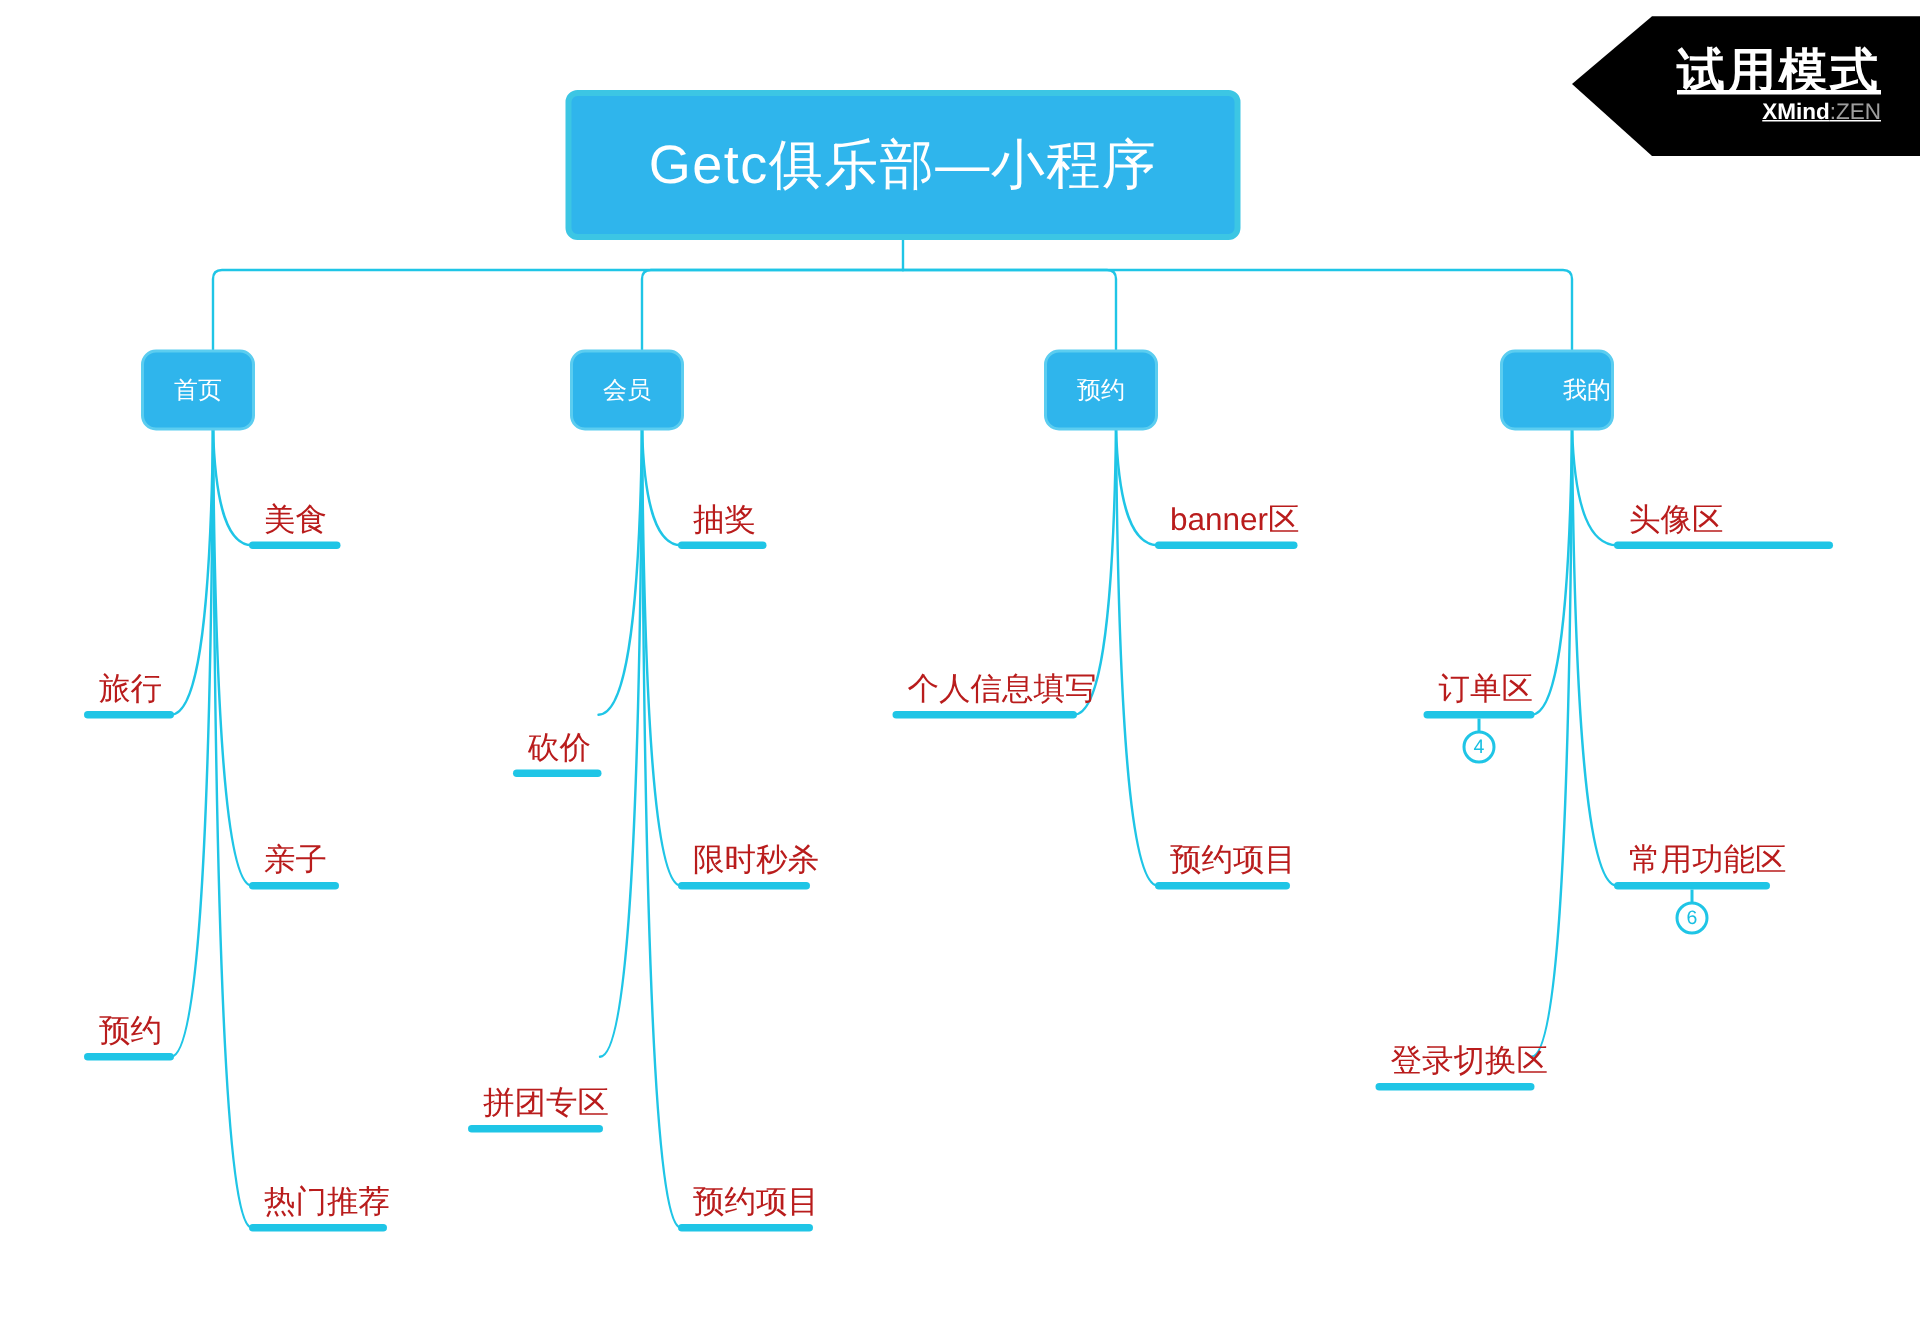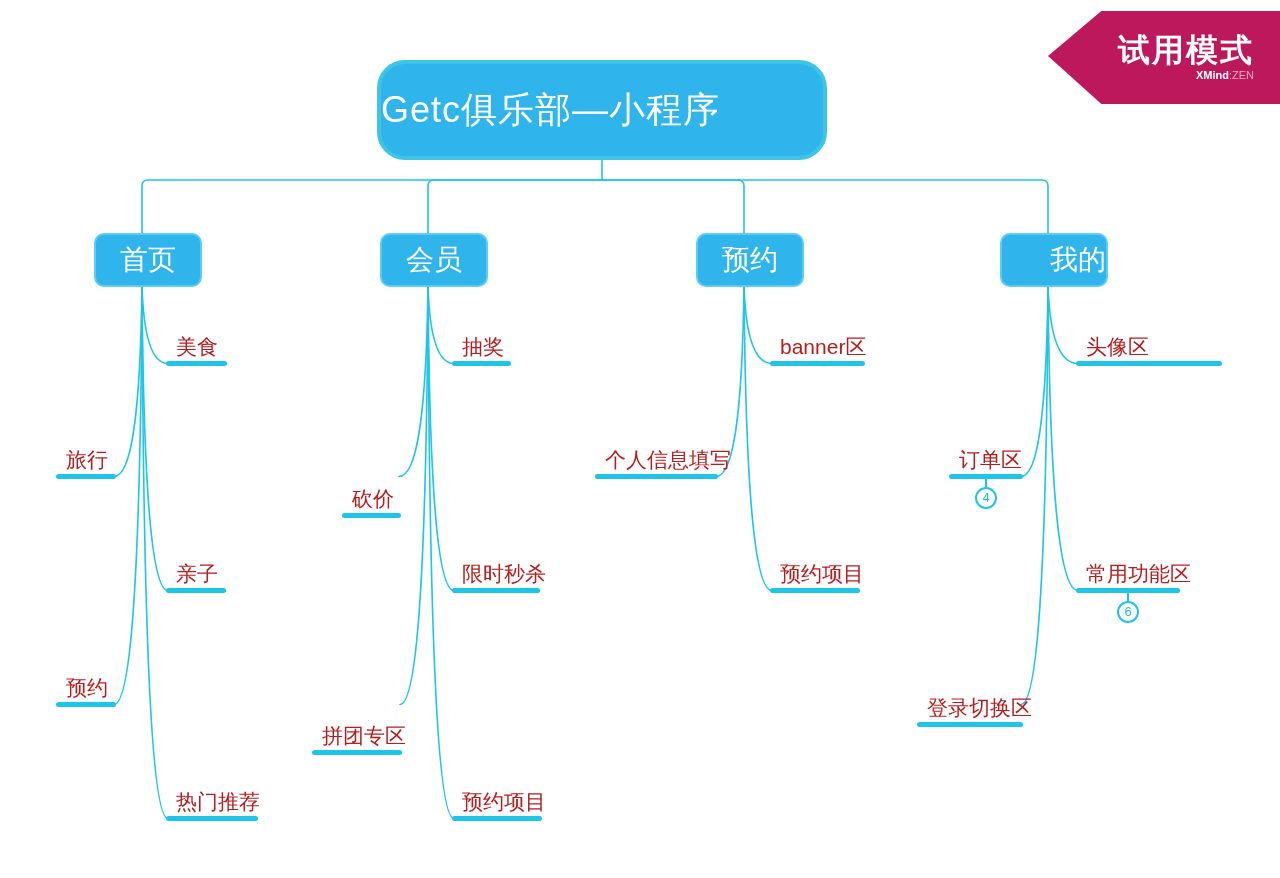--- a/index.html
+++ b/index.html
@@ -4,54 +4,54 @@
 <style>
   html,body{margin:0;padding:0;background:#fff;}
   .canvas{
     position:relative;width:1280px;height:878px;background:#ffffff;overflow:hidden;
     font-family:"Liberation Sans","DejaVu Sans",sans-serif;
   }
   svg.wires{position:absolute;left:0;top:0;pointer-events:none;}
   
   .root-node{
     position:absolute;left:377px;top:60px;width:450px;height:100px;
-    background:#2fb5ec;border:4px solid #3cc6e4;border-radius:28px;
-    box-sizing:border-box;display:flex;align-items:center;justify-content:flex-start;
+    background:#2fb5ec;border:4px solid #3cc6e4;border-radius:8px;
+    box-sizing:border-box;display:flex;align-items:center;justify-content:center;
     color:#fff;font-size:36px;letter-spacing:1px;
   }
   .branch-node{
-    position:absolute;width:108px;height:54px;top:233px;
+    position:absolute;width:76px;height:54px;top:233px;
     background:#2fb5ec;border:2px solid #5bcdf0;border-radius:10px;
     box-sizing:border-box;display:flex;align-items:center;justify-content:center;
-    color:#fff;font-size:28px;
+    color:#fff;font-size:16px;
   }
   
   .leaf{position:absolute;}
   .leaf .leaf-label{
     display:block;height:26px;line-height:24px;padding-left:10px;
     font-size:21px;color:#b91c1c;white-space:nowrap;
   }
   .leaf .leaf-line{height:5px;border-radius:3px;background:#1fc5e6;}
   
   .badge-tick{position:absolute;width:2px;height:9px;background:#1fc5e6;}
   .badge{
     position:absolute;width:22px;height:22px;border-radius:50%;
     border:2px solid #1fc5e6;background:#fff;box-sizing:border-box;
     color:#19bfe2;font-size:13px;line-height:18px;text-align:center;
   }
   
   .trial-banner{
     position:absolute;left:1048px;top:8px;width:232px;height:96px;
-    background:#be185d;
+    background:#000000;
     clip-path:polygon(0% 50%, 23% 3%, 100% 3%, 100% 100%, 23% 100%);
     display:flex;flex-direction:column;align-items:flex-end;justify-content:center;
-    padding-right:26px;box-sizing:border-box;color:#fff;
+    padding-right:26px;box-sizing:border-box;color:#fff;text-decoration:underline;
   }
   .trial-title{font-size:32px;font-weight:bold;letter-spacing:2px;line-height:36px;}
-  .trial-brand{font-size:11px;margin-top:1px;}
+  .trial-brand{font-size:15px;margin-top:1px;}
   .trial-brand .b{font-weight:bold;color:#ffffff;}
   .trial-brand .z{font-weight:normal;color:rgba(255,255,255,0.62);}
 </style>
 </head>
 <body>
 
 <div class="canvas">
 
   <svg class="wires" width="1280" height="878" id="wires">
       <path d="M602,160 V180" fill="none" stroke="#1fc5e6" stroke-width="1.6" stroke-linecap="round"></path>

